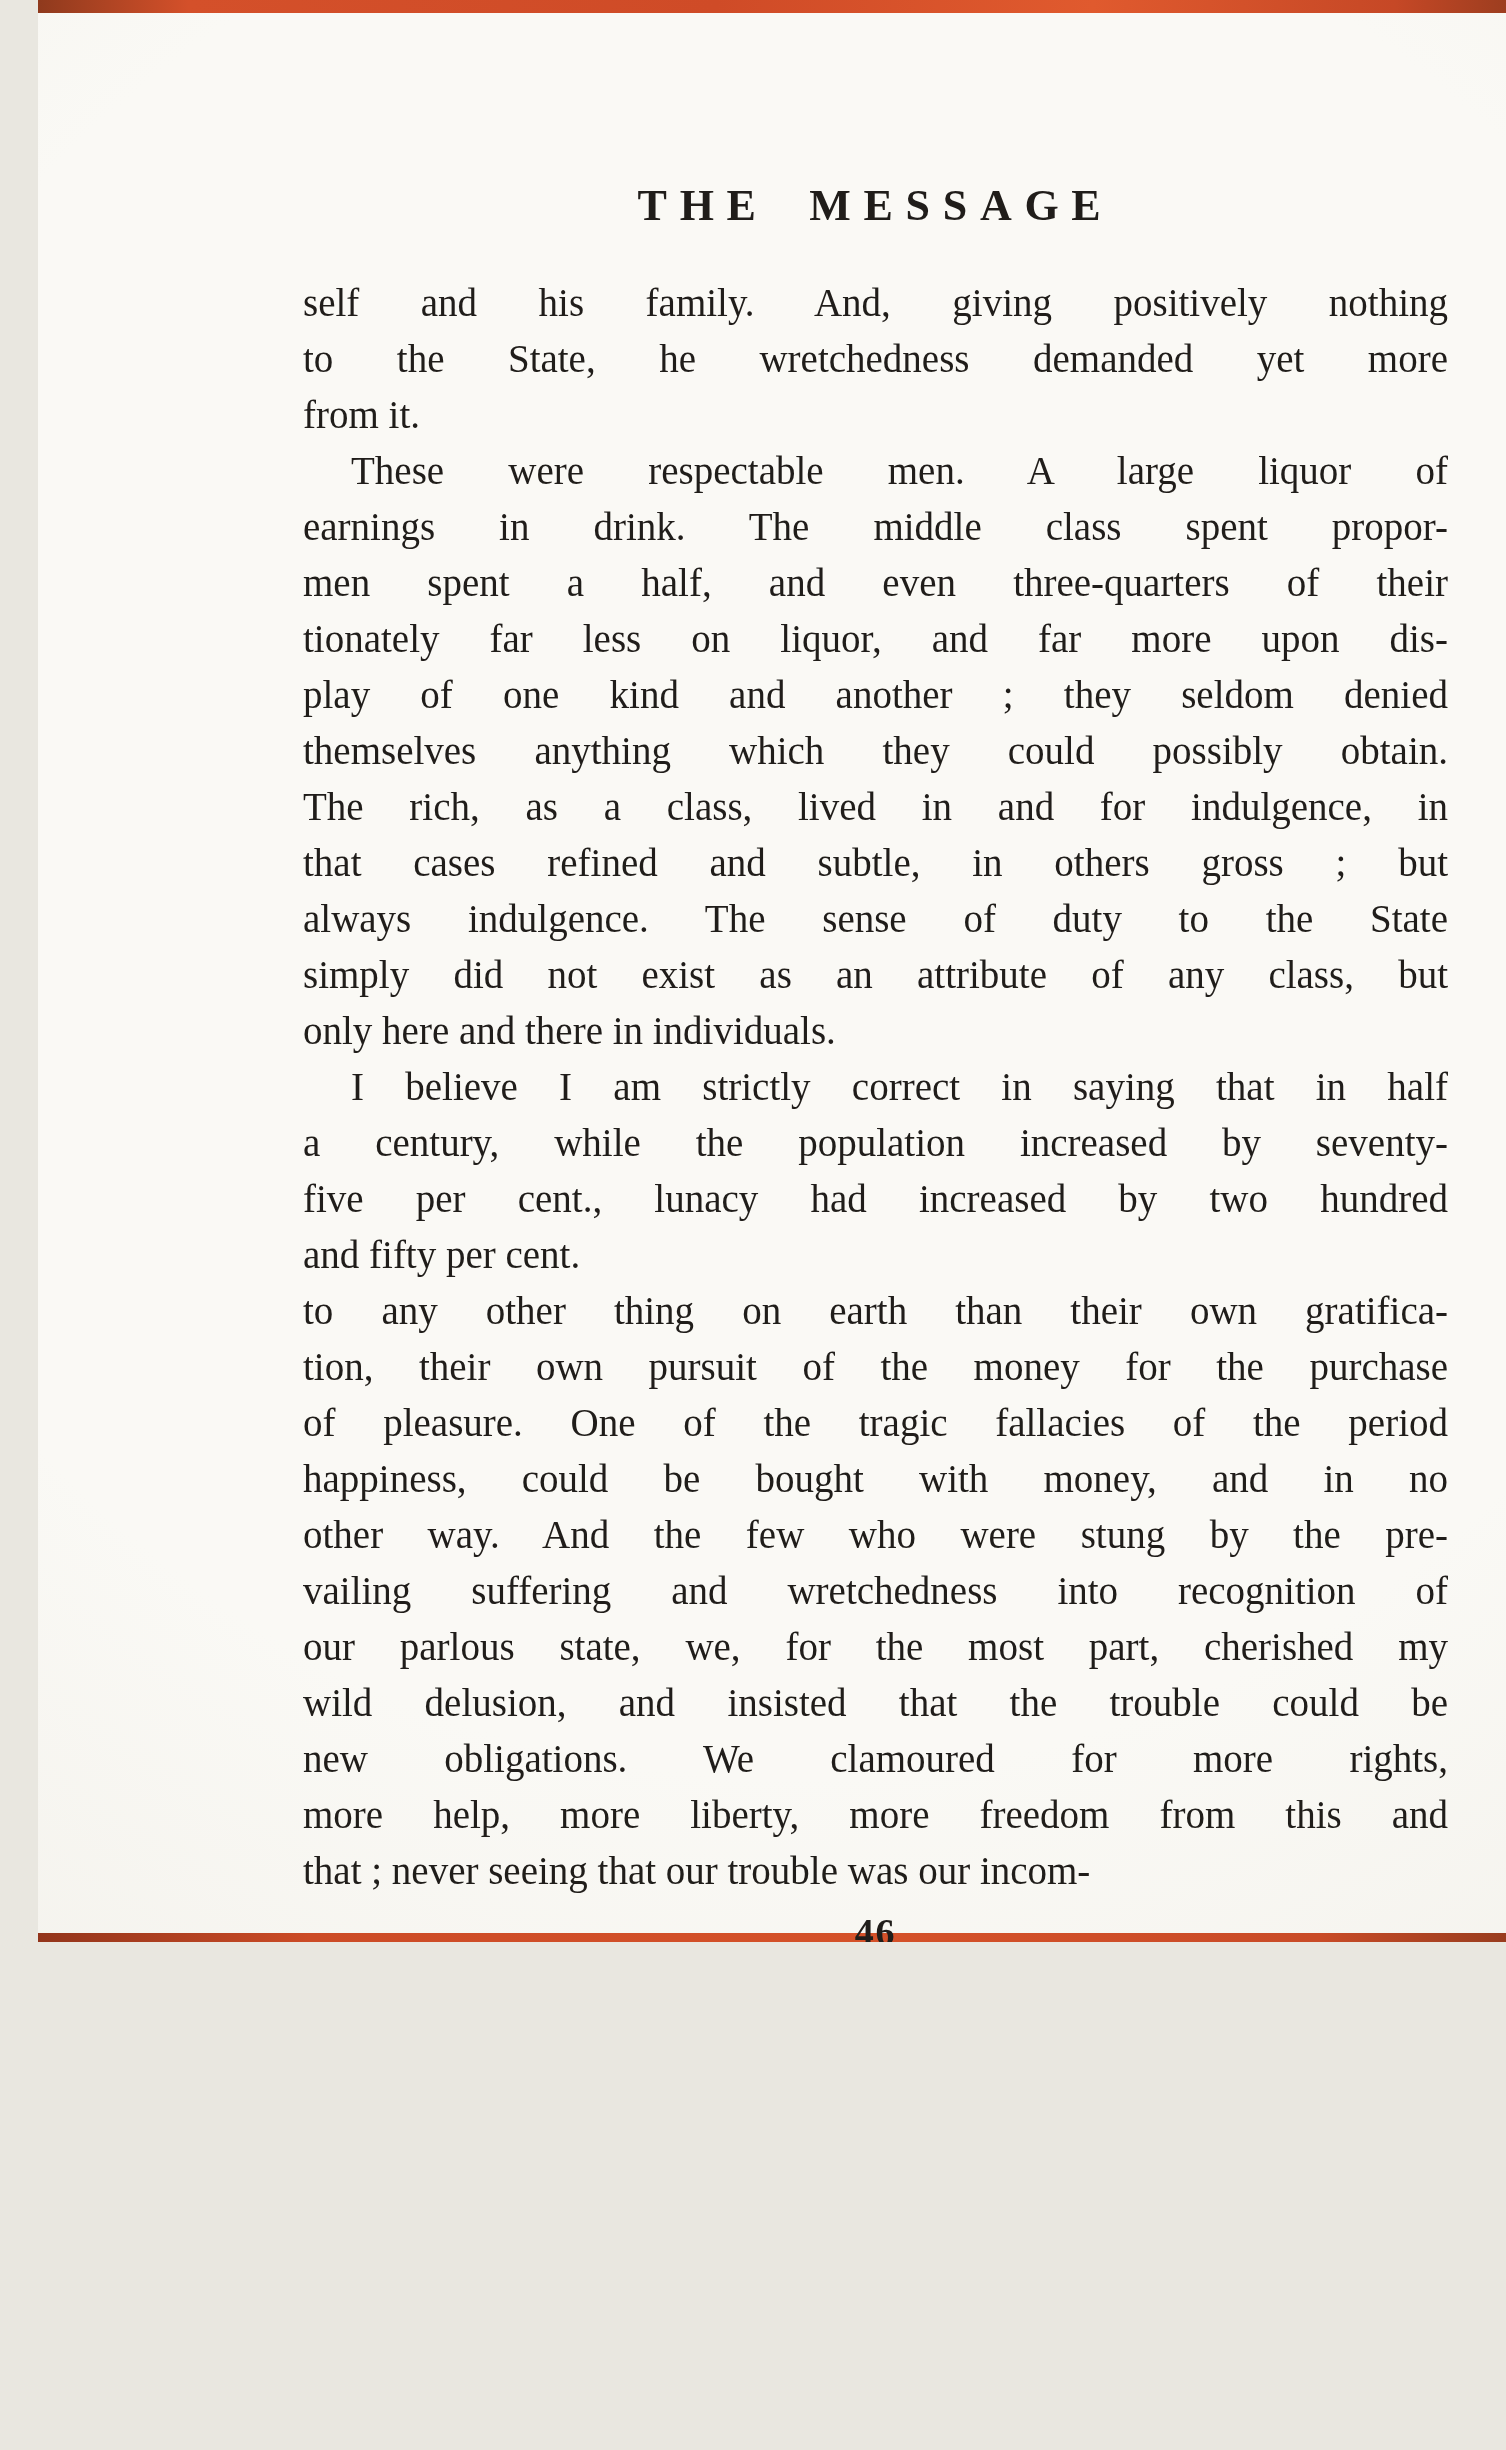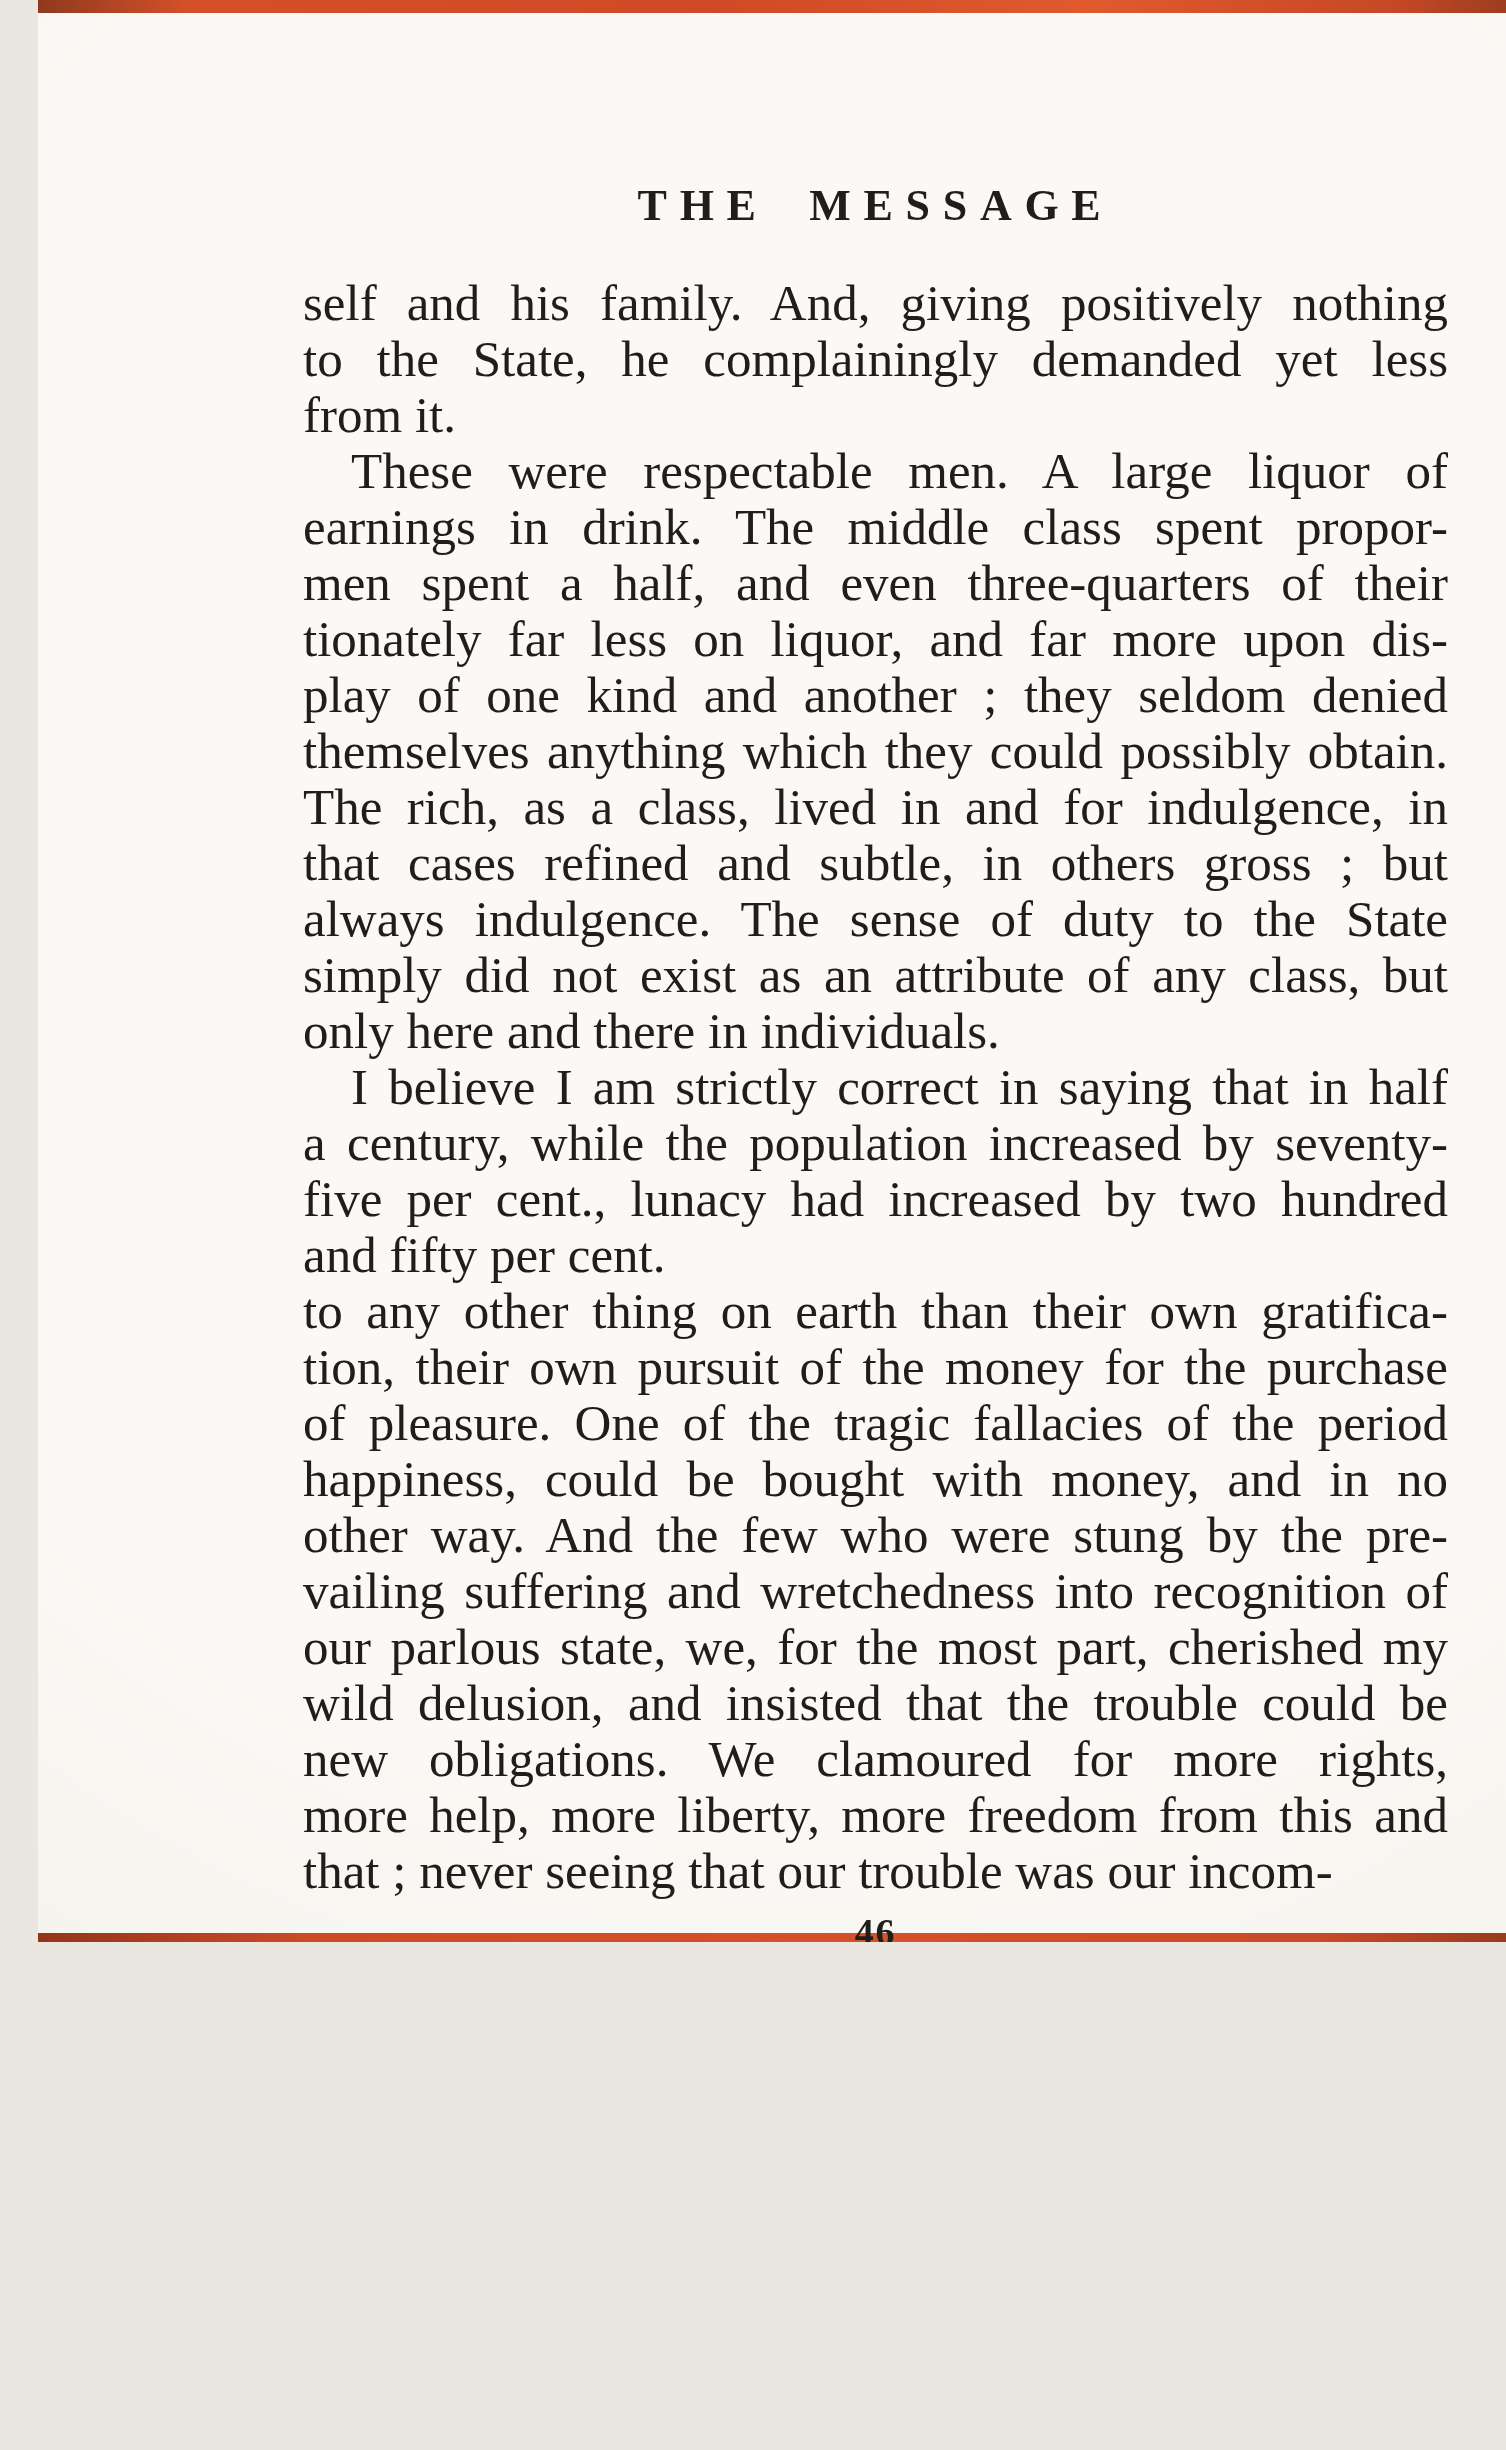--- a/index.html
+++ b/index.html
@@ -47,21 +47,21 @@
     font-size: 44px;
     line-height: 51px;
     font-weight: bold;
     letter-spacing: 12.7px;
     word-spacing: 17px;
     text-align: center;
     white-space: nowrap;
   }
   .paragraph { margin: 0; }
   .line {
-    font-size: 51px;
+    font-size: 39px;
     line-height: 56px;
     text-align: justify;
     text-align-last: justify;
     white-space: normal;
   }
   .line.last { text-align-last: left; }
   .line.indent { text-indent: 48px; }
   .page-number {
     font-size: 38px;
     line-height: 56px;
@@ -79,21 +79,21 @@
   <div class="edge-bottom"></div>
   <div class="edge-tick-right"></div>
   <div class="smudge-right"></div>
 
   <div class="content">
     <h1 class="header-title">THE MESSAGE</h1>
 
     <div>
         <div class="paragraph">
           <div class="line">self and his family. And, giving positively nothing</div>
-          <div class="line">to the State, he complainingly demanded yet less</div>
+          <div class="line">to the State, he wretchedness demanded yet more</div>
           <div class="line last">from it.</div>
         </div>
         <div class="paragraph">
           <div class="line indent">These were respectable men. A large liquor of</div>
           <div class="line">earnings in drink. The middle class spent propor-</div>
           <div class="line">men spent a half, and even three-quarters of their</div>
           <div class="line">tionately far less on liquor, and far more upon dis-</div>
           <div class="line">play of one kind and another ; they seldom denied</div>
           <div class="line">themselves anything which they could possibly obtain.</div>
           <div class="line">The rich, as a class, lived in and for indulgence, in</div>

